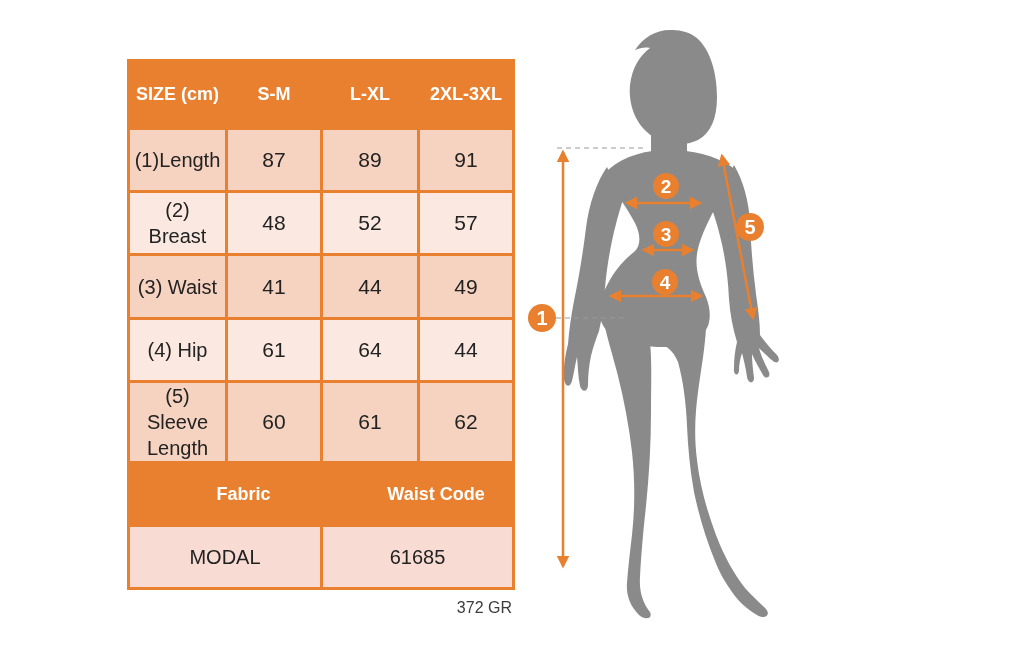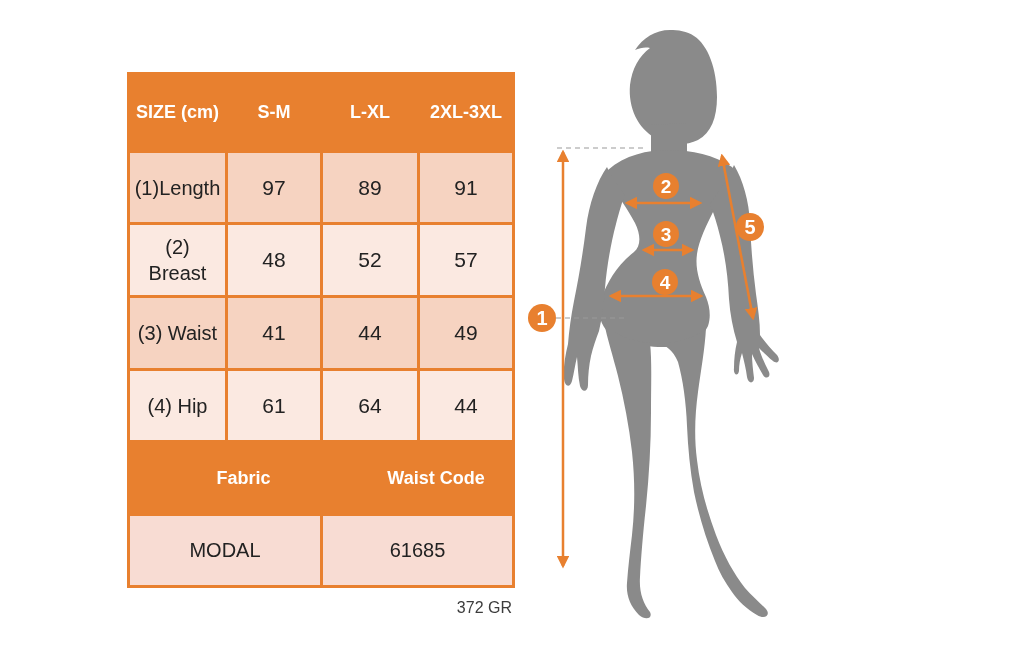--- a/index.html
+++ b/index.html
@@ -9,21 +9,21 @@
     --footer-row:#F8DCD3;
     --cell-text:#222222;
     --gray:#8A8A8A;
   }
   html,body{margin:0;padding:0;background:#ffffff;}
   .stage{
     position:relative;width:1024px;height:660px;background:#ffffff;overflow:hidden;
     font-family:"Liberation Sans", sans-serif;
   }
   table.size-table{
-    position:absolute;left:127px;top:72px;width:385px;height:516px;
+    position:absolute;left:127px;top:59px;width:385px;height:516px;
     border-collapse:collapse;table-layout:fixed;
     border:3px solid var(--orange);
   }
   table.size-table th, table.size-table td{
     border:3px solid var(--orange);
     text-align:center;vertical-align:middle;
     padding:0 4px;
   }
   tr.hdr{height:68px;}
   tr.r{height:63px;}
@@ -62,41 +62,47 @@
     </colgroup>
     <tbody>
         <tr class="hdr">
       <th class="corner">SIZE (cm)</th>
       <th class="col">S-M</th>
       <th class="col">L-XL</th>
       <th class="col">2XL-3XL</th>
     </tr>
     <tr class="r shade-a">
       <td class="lbl">(1)Length</td>
-      <td class="val">97</td>
+      <td class="val">87</td>
       <td class="val">89</td>
       <td class="val">91</td>
     </tr>
     <tr class="r shade-b">
       <td class="lbl">(2) Breast</td>
       <td class="val">48</td>
       <td class="val">52</td>
       <td class="val">57</td>
     </tr>
     <tr class="r3 shade-a">
       <td class="lbl">(3) Waist</td>
       <td class="val">41</td>
       <td class="val">44</td>
       <td class="val">49</td>
     </tr>
     <tr class="r shade-b">
       <td class="lbl">(4) Hip</td>
       <td class="val">61</td>
       <td class="val">64</td>
       <td class="val">44</td>
+    </tr>
+    <tr class="r5 shade-a">
+      <td class="lbl">(5) Sleeve Length</td>
+      <td class="val">60</td>
+      <td class="val">61</td>
+      <td class="val">62</td>
     </tr>
     <tr class="r band">
       <td colspan="2">Fabric</td>
       <td colspan="2">Waist Code</td>
     </tr>
     <tr class="r footer-vals">
       <td colspan="2">MODAL</td>
       <td colspan="2">61685</td>
     </tr>
   </tbody>

